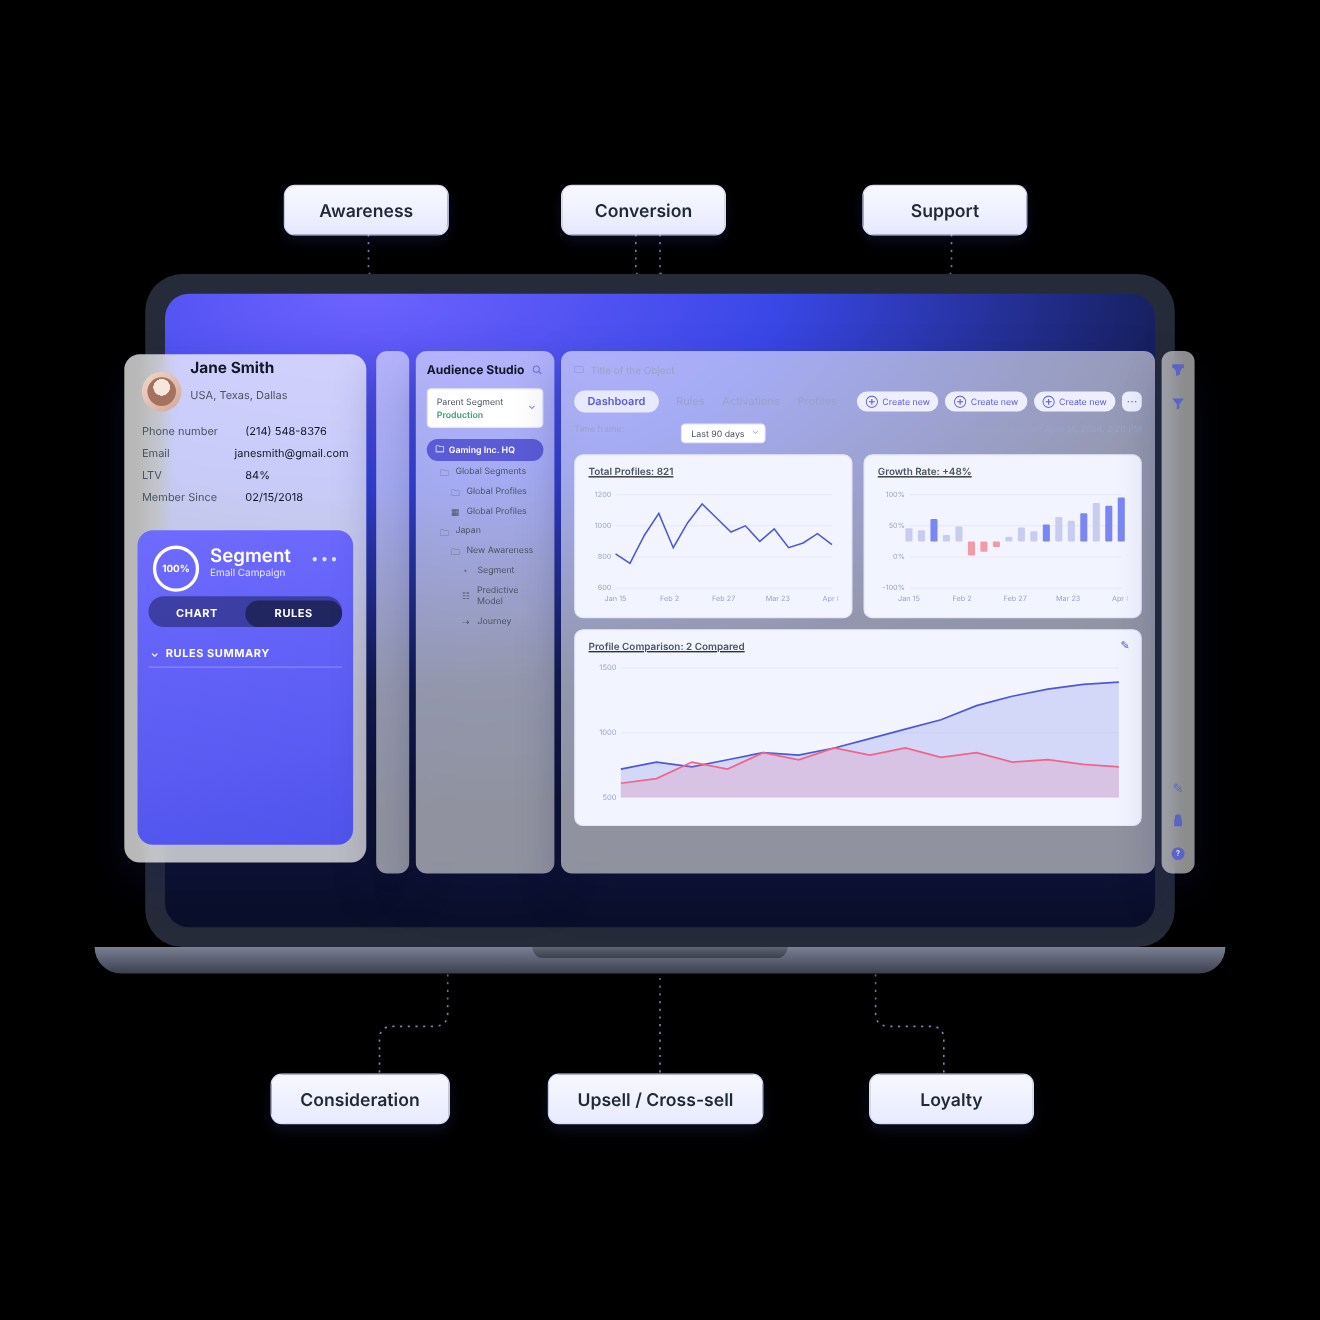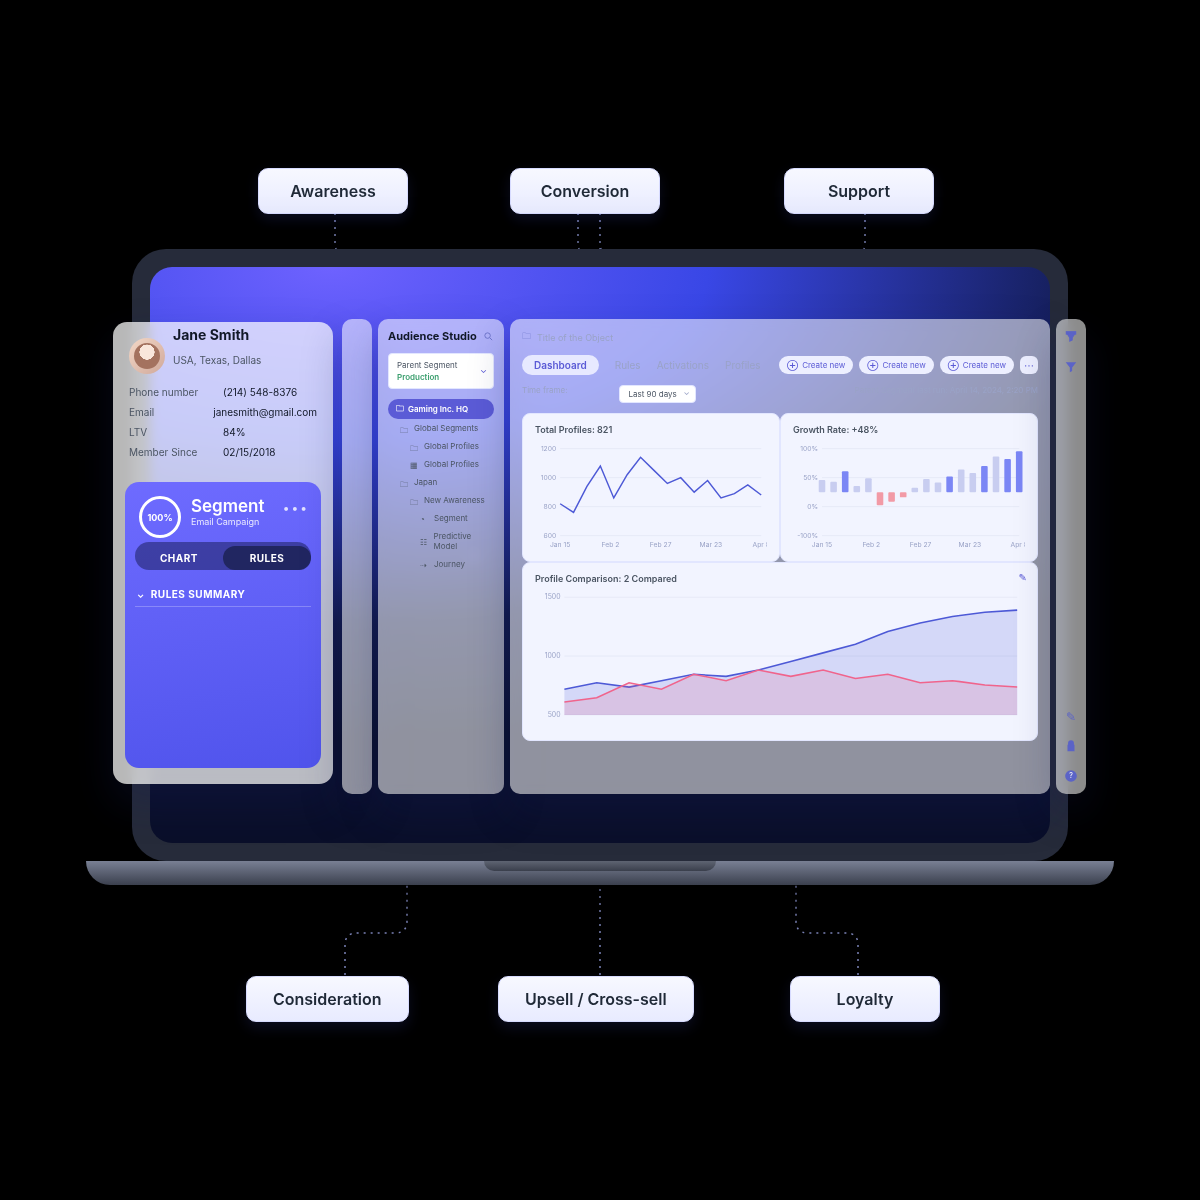--- a/index.html
+++ b/index.html
@@ -139,21 +139,21 @@
   .tab{font-size:10px;color:var(--txt-faint);}
   .tab.active{color:var(--accent);background:#e7e9ff;border-radius:10px;padding:4px 12px;font-weight:600;}
   .actions{margin-left:auto;display:flex;gap:6px;}
   .pillbtn{font-size:8px;color:var(--accent);background:#edefff;border-radius:10px;padding:4px 8px;display:flex;align-items:center;gap:4px;}
   .more{width:18px;height:18px;border-radius:6px;background:#edefff;display:flex;align-items:center;justify-content:center;color:var(--accent);font-size:10px;}
 
   .filterrow{display:flex;align-items:flex-start;gap:8px;margin-top:10px;font-size:8px;color:var(--txt-faint);}
   .dd{background:#fff;border:1px solid var(--card-edge);border-radius:4px;padding:3px 18px 3px 8px;position:relative;color:var(--ink-soft);margin-left:44px;}
   .dd::after{content:"⌄";position:absolute;right:5px;top:1px;color:var(--txt-faint);}
 
-  .grid2{display:grid;grid-template-columns:1fr 1fr;margin-top:10px;}
+  .grid2{display:grid;grid-template-columns:1fr 1fr;gap:10px;margin-top:10px;text-decoration:underline;}
   .card{
     background:var(--card);border:1px solid var(--card-edge);border-radius:8px;padding:10px 12px 6px;
   }
   .card h4{margin:0 0 6px;font-size:9px;font-weight:600;color:var(--ink-soft);}
   .mini{width:100%;height:110px;}
 
   .card.wide{grid-column:1/3;position:relative;}
   .card.wide .editicon{position:absolute;right:10px;top:8px;color:var(--accent);font-size:10px;}
 
   

